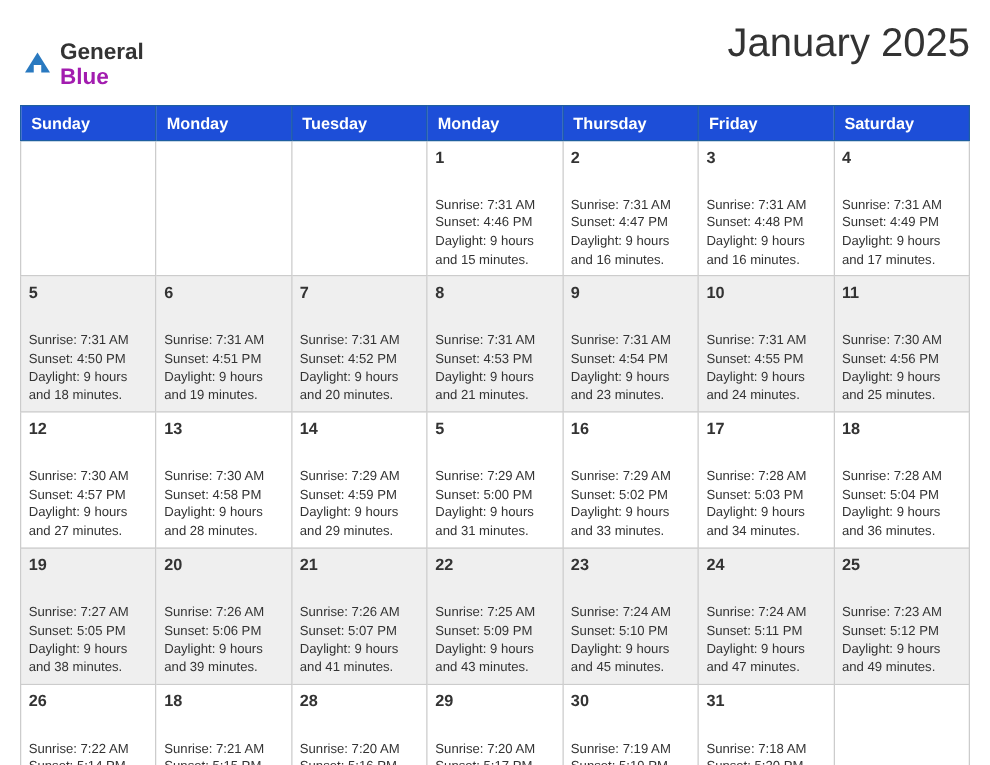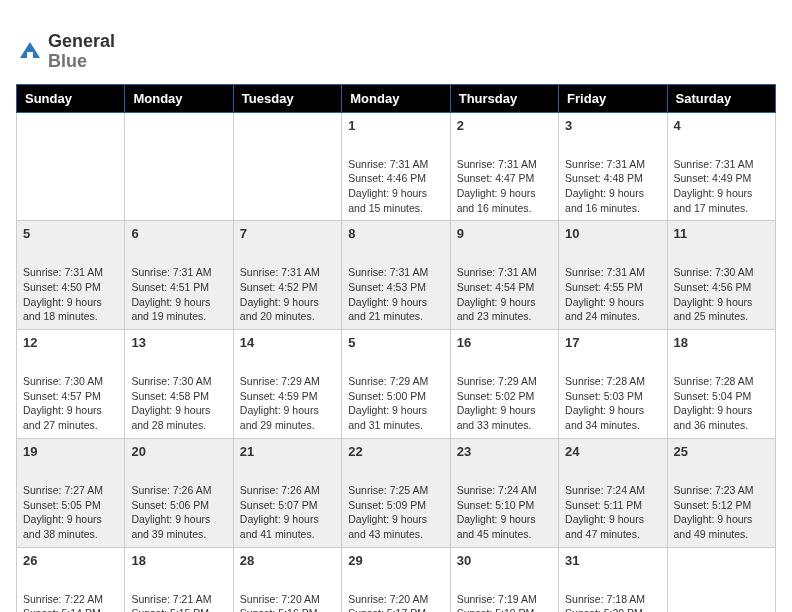--- a/index.html
+++ b/index.html
@@ -21,21 +21,21 @@
       align-items: center;
       gap: 4px;
       margin-top: 16px;
     }
     .logo-text {
       font-size: 18px;
       font-weight: bold;
       line-height: 1.1;
     }
     .logo-general { color: #333; }
-    .logo-blue { color: #737373; }
+    .logo-blue { color: #a21caf; }
     .logo-icon {
       width: 28px;
       height: 28px;
     }
     .title-block {
       text-align: right;
     }
     .month-title {
       font-size: 32px;
       color: #333;
@@ -44,21 +44,21 @@
     .location {
       font-size: 14px;
       color: #555;
     }
     .calendar {
       width: 100%;
       border-collapse: collapse;
       border: 1px solid #ccc;
     }
     .calendar th {
-      background-color: #000000;
+      background-color: #1d4ed8;
       color: #fff;
       text-align: left;
       padding: 6px 8px;
       font-size: 13px;
       border: 1px solid #1e5fa0;
     }
     .calendar td {
       border: 1px solid #ccc;
       vertical-align: top;
       padding: 5px 6px;
@@ -101,20 +101,21 @@
     <svg class="logo-icon" viewBox="0 0 28 28">
       <polygon points="14,4 24,20 4,20" fill="#2979c0"></polygon>
       <rect x="11" y="14" width="6" height="8" fill="#fff"></rect>
     </svg>
     <div class="logo-text">
       <span class="logo-general">General</span><br>
       <span class="logo-blue">Blue</span>
     </div>
   </div>
   <div class="title-block">
+    <div class="month-title">January 2025</div>
   </div>
 </div>
 
 <table class="calendar">
   <thead>
     <tr id="weekday-header">
         <th>Sunday</th>
         <th>Monday</th>
         <th>Tuesday</th>
         <th>Monday</th>

